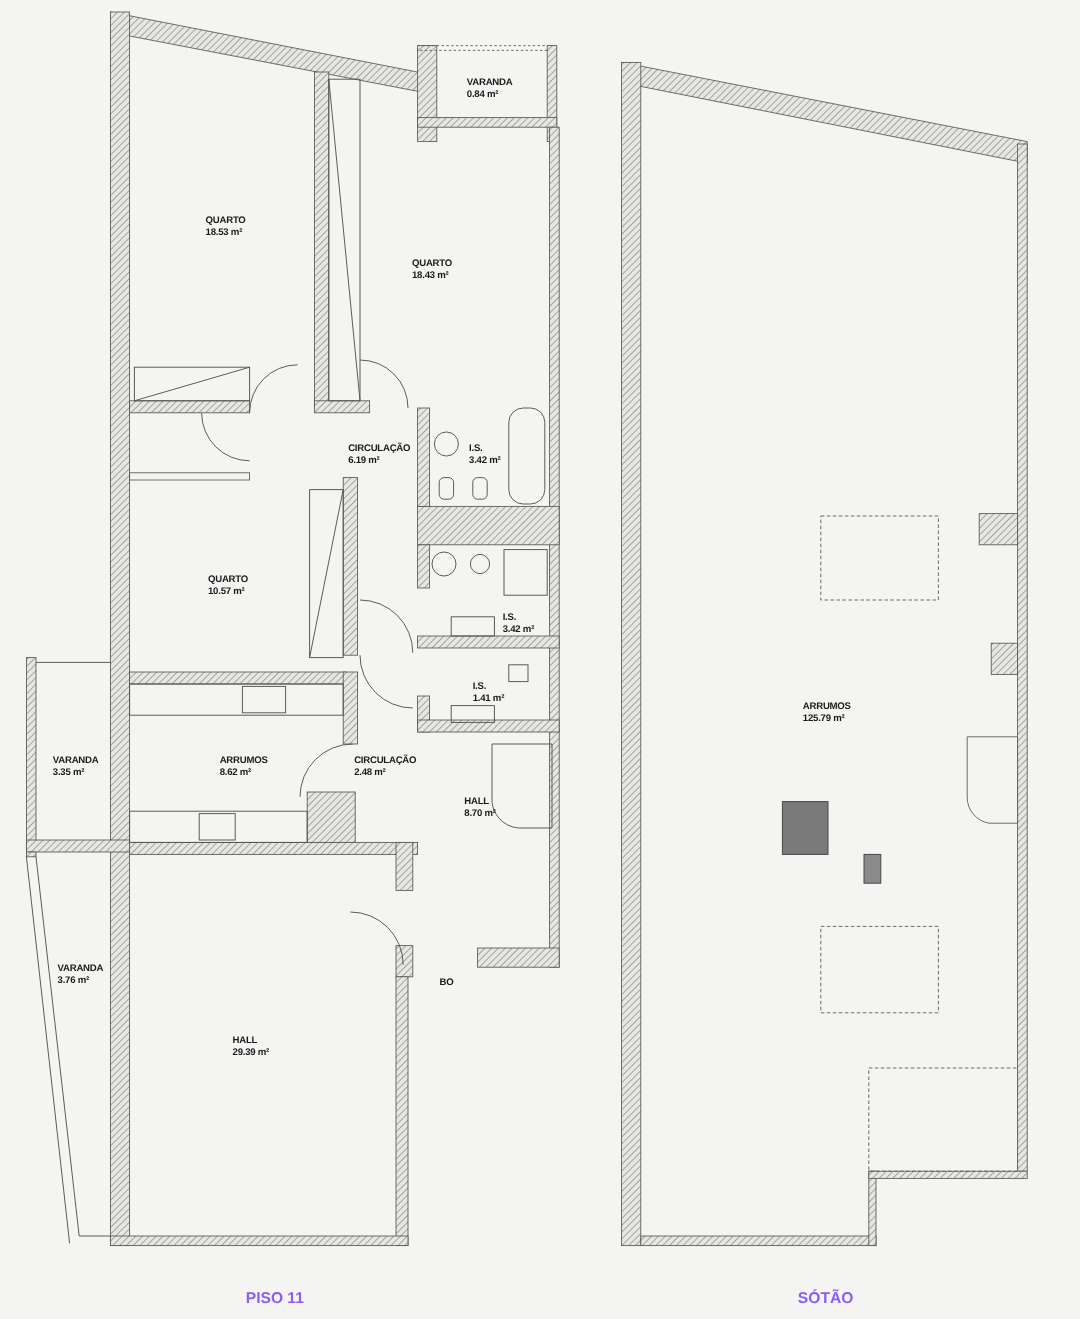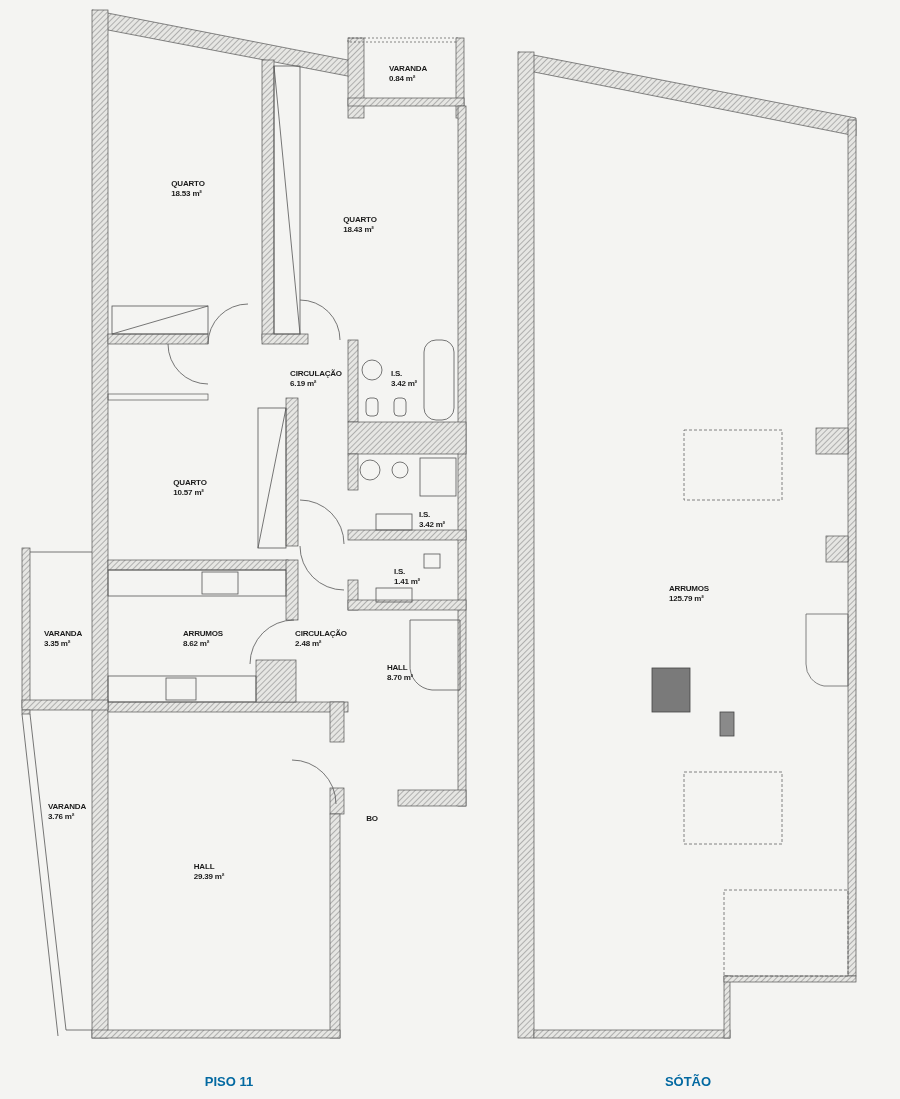--- a/index.html
+++ b/index.html
@@ -1,20 +1,20 @@
 <!DOCTYPE html>
 <html><head>
 <meta charset="utf-8">
 <style>
   html,body{margin:0;padding:0;background:#f4f4f2;}
   body{width:900px;height:1099px;position:relative;overflow:hidden;font-family:"Liberation Sans","DejaVu Sans",sans-serif;}
   svg{position:absolute;left:0;top:0;}
   .lbl{position:absolute;text-align:left;font-weight:bold;font-size:8px;line-height:10px;color:#1a1a1a;transform:translateX(-50%);white-space:nowrap;letter-spacing:-0.2px;}
   .lbl .area{display:block;}
-  .title{position:absolute;font-weight:bold;font-size:13px;color:#0369a1;transform:translateX(-50%);}
+  .title{position:absolute;font-weight:bold;font-size:13px;color:#8b5cf6;transform:translateX(-50%);}
 </style>
 </head>
 <body>
 
 <svg width="900" height="1099" viewBox="0 0 900 1099">
   <defs>
     <pattern id="hatch" width="4" height="4" patternUnits="userSpaceOnUse" patternTransform="rotate(45)">
       <rect width="4" height="4" fill="#e6e6e3"></rect>
       <line x1="0" y1="0" x2="0" y2="4" stroke="#8a8a8a" stroke-width="1.2"></line>
     </pattern>

